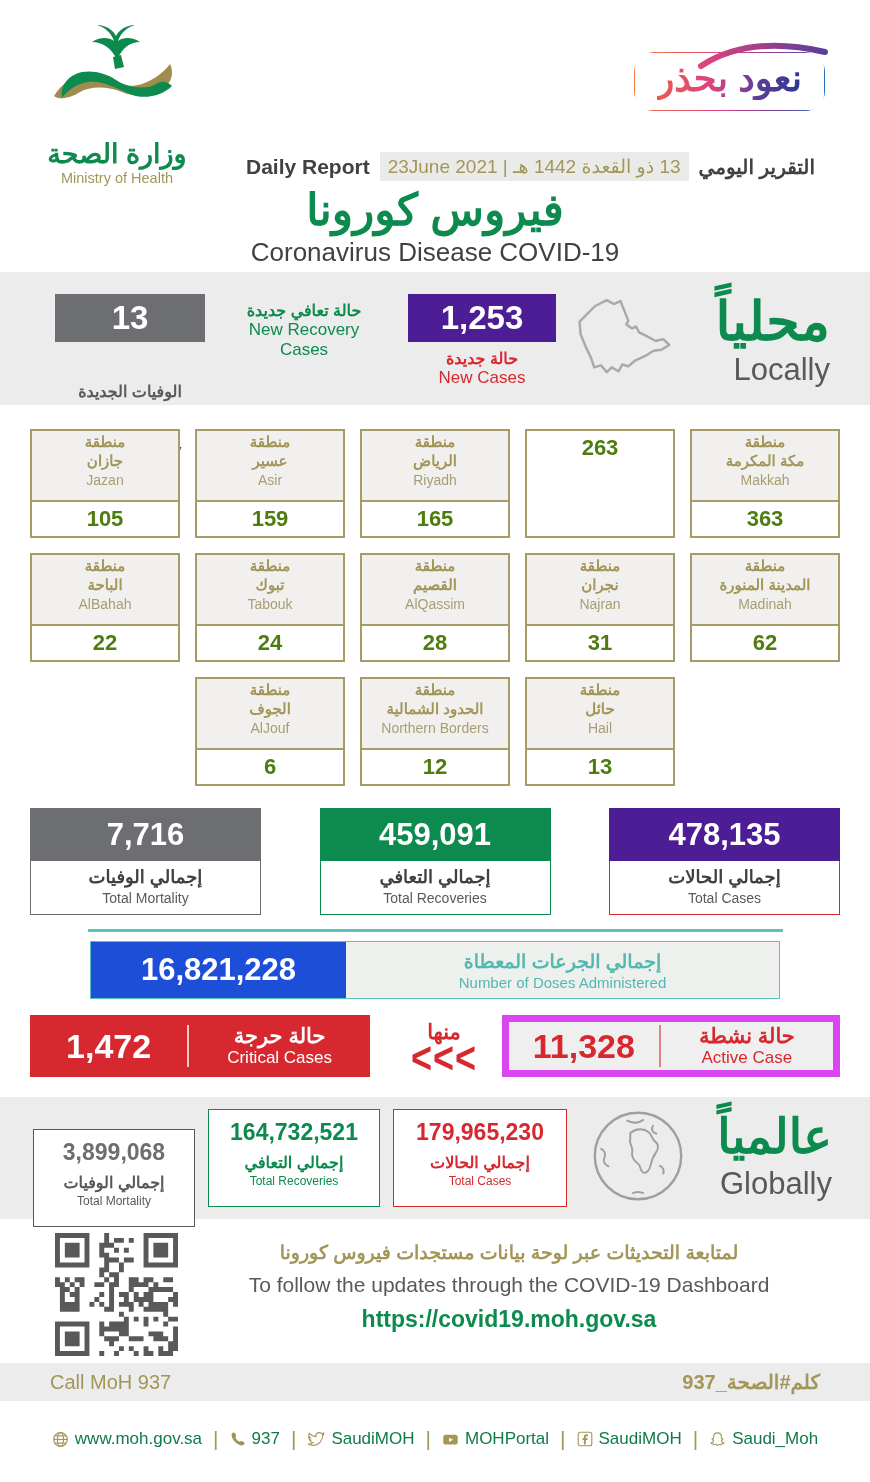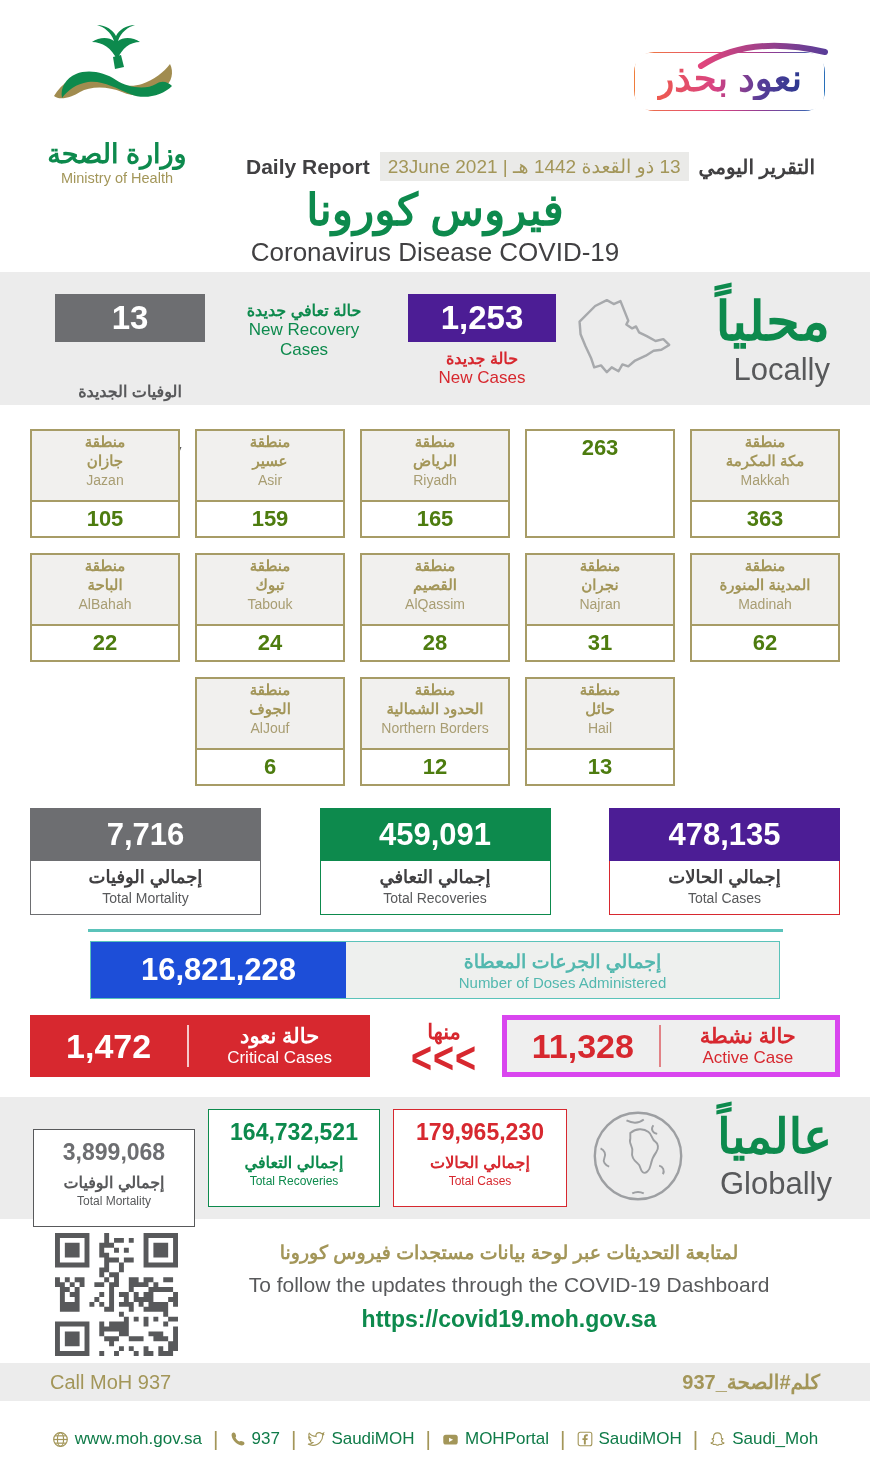--- a/index.html
+++ b/index.html
@@ -83,21 +83,21 @@
   .crit-box { width:340px; height:62px; background:#d7282f; color:#fff; display:flex; align-items:center; }
   .crit-val { flex:1; text-align:center; font-size:34px; font-weight:bold; }
   .vdiv { width:2px; height:42px; background:rgba(255,255,255,.75); }
   .crit-labels { flex:1.15; text-align:center; }
   .clar { font-size:21px; font-weight:bold; }
   .clen { font-size:17px; }
   .minha { width:92px; margin-left:28px; text-align:center; color:#d7282f; }
   .minha-word { font-size:21px; font-weight:bold; }
   .minha-chev { font-size:36px; font-weight:bold; letter-spacing:1px; line-height:.8; transform:scaleY(1.25); }
   .active-box { margin-left:auto; width:338px; height:62px; background:#efefef;
-                border:5px solid #d946ef; color:#d7282f; display:flex; align-items:center; }
+                border:7px solid #d946ef; color:#d7282f; display:flex; align-items:center; }
   .vdiv-red { width:2px; height:42px; background:rgba(215,40,47,.55); }
   
   .global-band { height:122px; margin-top:20px; display:flex; align-items:center; padding:0 30px 0 33px; }
   .gcard { background:#fff; border:1.5px solid; text-align:center; padding:9px 6px 8px; margin-right:13px; height:98px; }
   .gw1 { width:162px; } .gw2 { width:172px; } .gw3 { width:174px; }
   .gval { font-size:23px; font-weight:bold; }
   .glar { font-size:16px; font-weight:bold; margin-top:7px; }
   .glen { font-size:12px; margin-top:2px; }
   .globe-wrap { margin:0 8px 0 10px; }
   .global-title { margin-left:auto; text-align:right; padding-right:8px; margin-top:-6px; }
@@ -329,21 +329,21 @@
       <div class="dlar" dir="rtl">إجمالي الجرعات المعطاة</div>
       <div class="dlen">Number of Doses Administered</div>
     </div>
   </div>
 
   <div class="crit-row">
     <div class="crit-box">
       <div class="crit-val">1,472</div>
       <div class="vdiv"></div>
       <div class="crit-labels">
-        <div class="clar" dir="rtl">حالة نعود</div>
+        <div class="clar" dir="rtl">حالة حرجة</div>
         <div class="clen">Critical Cases</div>
       </div>
     </div>
     <div class="minha">
       <div class="minha-word" dir="rtl">منها</div>
       <div class="minha-chev">&lt;&lt;&lt;</div>
     </div>
     <div class="active-box">
       <div class="crit-val">11,328</div>
       <div class="vdiv-red"></div>

